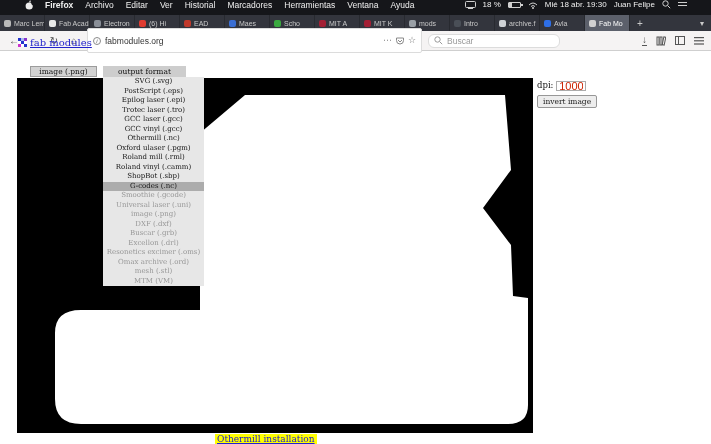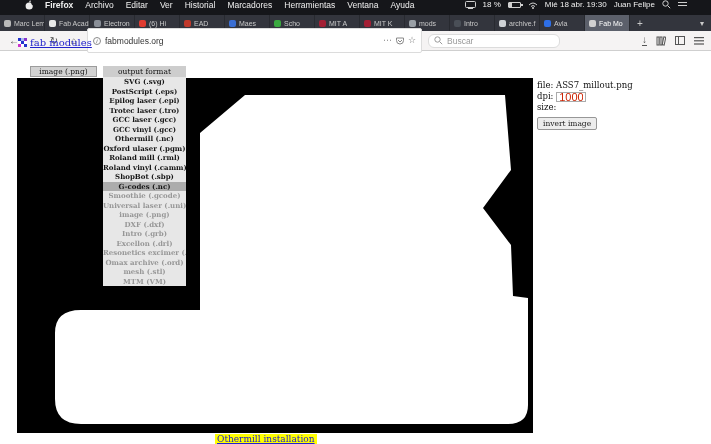--- a/index.html
+++ b/index.html
@@ -72,23 +72,23 @@
     position:absolute; left:30px; top:66px; width:67px; height:11px;
     background:#d2d2d2; border:1px solid #9c9c9c;
     font-family:"DejaVu Serif", serif; font-size:7.5px; text-align:center; line-height:9px; color:#111;
   }
   .out-header {
     position:absolute; left:103px; top:66px; width:83px; height:11px;
     background:#cdcdcd; font-family:"DejaVu Serif", serif; font-size:7.5px;
     text-align:center; line-height:11px; color:#111; z-index:6;
   }
   .out-list {
-    position:absolute; left:103px; top:77px; width:83px;
+    position:absolute; left:103px; top:77px; width:101px;
     background:#e7e7e7; z-index:6;
-    font-family:"DejaVu Serif", serif; font-size:7px; text-align:center; color:#161616;font-weight:bold;
+    font-family:"DejaVu Serif", serif; font-size:7px; text-align:center; color:#161616;
   }
   .opt { height:9.5px; line-height:9.5px; white-space:nowrap; overflow:hidden; }
   .opt.selected { background:#acacac; }
   .opt.disabled { color:#979797; }
   .canvas { position:absolute; left:17px; top:78px; width:516px; height:355px; background:#000; z-index:1; }
   .input-panel {
     position:absolute; left:537px; top:80px; width:150px;
     font-family:"DejaVu Serif", serif; font-size:8.5px; line-height:11px; color:#111;
   }
   .ip-title { font-weight:bold; }
@@ -298,43 +298,38 @@
       <div class="opt normal">Othermill (.nc)</div>
       <div class="opt normal">Oxford ulaser (.pgm)</div>
       <div class="opt normal">Roland mill (.rml)</div>
       <div class="opt normal">Roland vinyl (.camm)</div>
       <div class="opt normal">ShopBot (.sbp)</div>
       <div class="opt selected">G-codes (.nc)</div>
       <div class="opt disabled">Smoothie (.gcode)</div>
       <div class="opt disabled">Universal laser (.uni)</div>
       <div class="opt disabled">image (.png)</div>
       <div class="opt disabled">DXF (.dxf)</div>
-      <div class="opt disabled">Intro (.grb)</div>
+      <div class="opt disabled">Buscar (.grb)</div>
       <div class="opt disabled">Excellon (.drl)</div>
       <div class="opt disabled">Resonetics excimer (.oms)</div>
       <div class="opt disabled">Omax archive (.ord)</div>
       <div class="opt disabled">mesh (.stl)</div>
       <div class="opt disabled">MTM (VM)</div>
     </div>
 
   <div class="canvas">
     <svg width="516" height="355" viewBox="0 0 516 355">
       <path fill="#ffffff" d="M228,17 L488,17 L494,92 L466,130 L494,167 L496,218 L511,220 L511,327
                Q511,346 491,346 L64,346 Q38,346 38,321 L38,255 Q38,232 64,232 L183,232 L183,55 Z"></path>
     </svg>
   </div>
 
   <div class="input-panel">
     <div>
-      <span>file:</span>
-      <span>ASS7_millout.png</span>
-    </div>
-    <div>
       <span>dpi:</span>
       <input class="dpi-input" value="1000" style="">
     </div>
-    <div>size:</div>
     <div class="invert-btn">invert image</div>
   </div>
 
   <a href="#" class="footer-link">Othermill installation</a>
 
 </div>
 
 </body></html>

